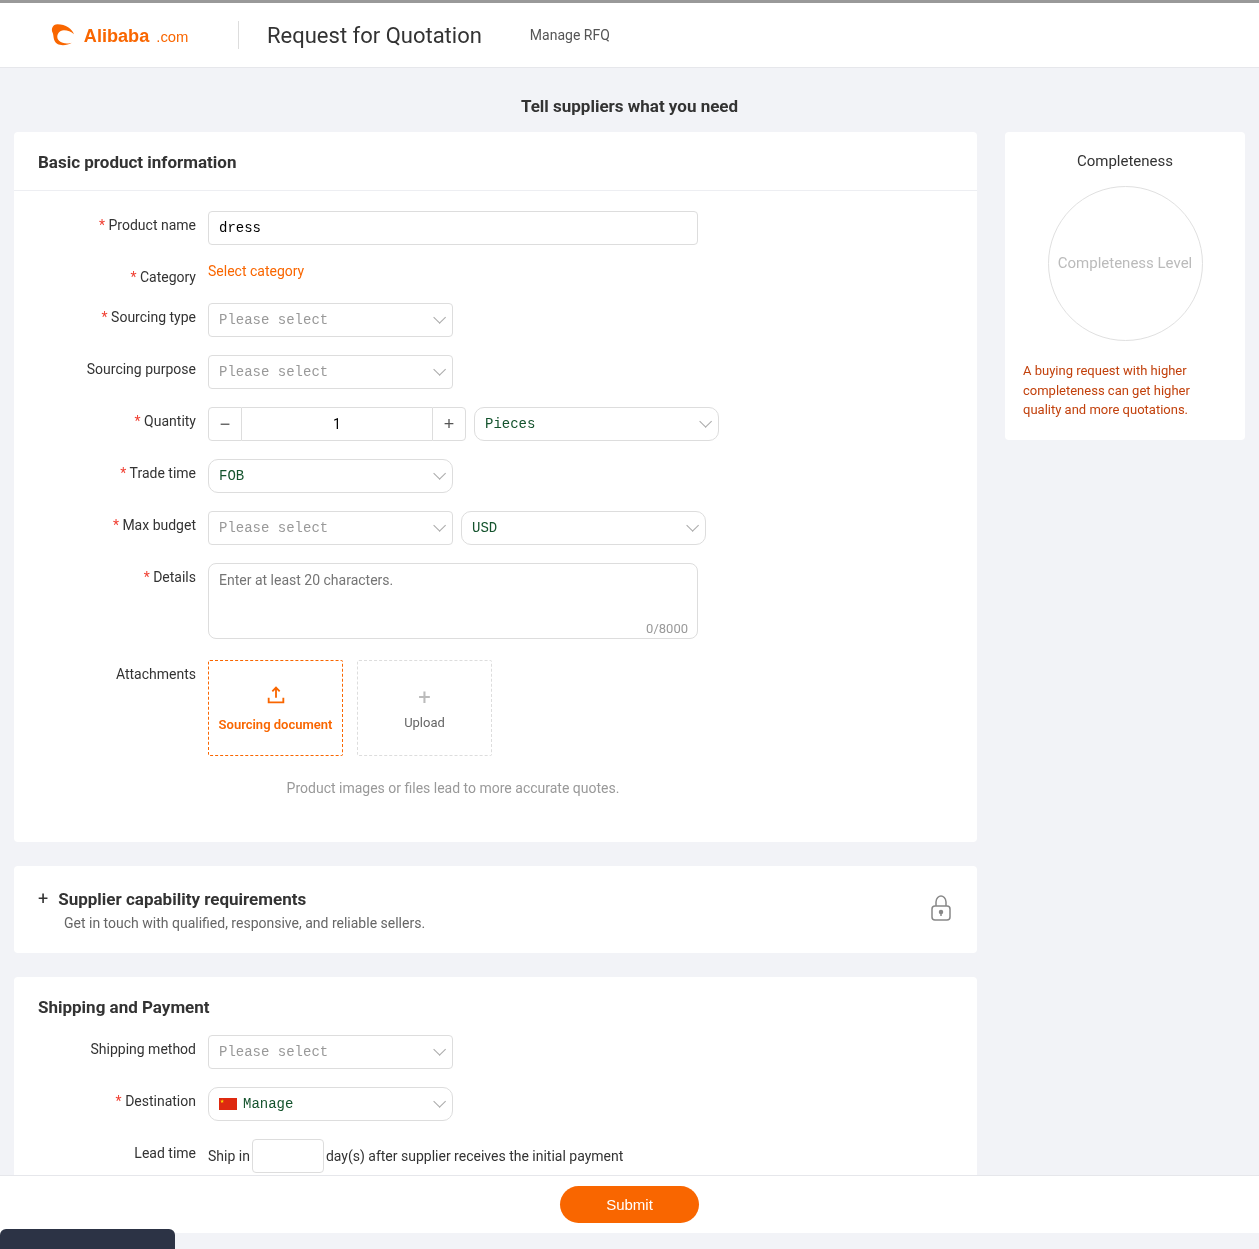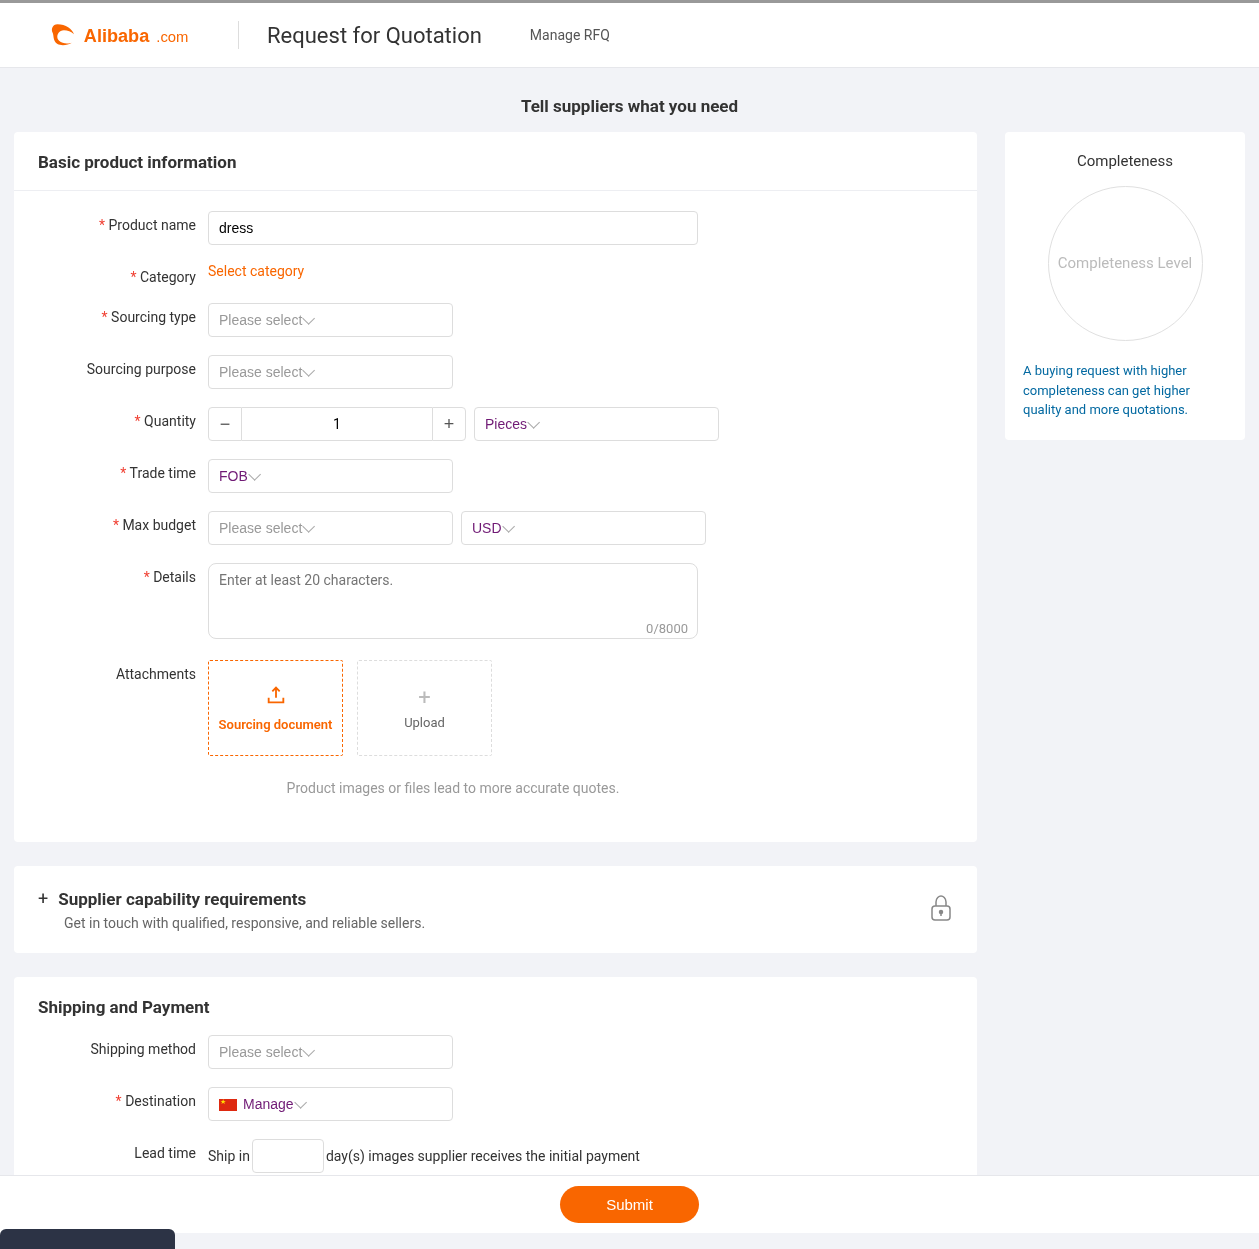--- a/index.html
+++ b/index.html
@@ -20,24 +20,24 @@
 
 .card { background: #fff; border-radius: 4px; margin-bottom: 24px; }
 .card-title { font-weight: 700; font-size: 17px; padding: 20px 24px 18px 24px; border-bottom: 1px solid #edeef2; }
 .card-body { padding: 20px 24px 28px 24px; }
 
 .form-row { display: flex; align-items: flex-start; margin-bottom: 18px; }
 .form-label { width: 170px; text-align: right; padding-right: 12px; padding-top: 6px; font-size: 14px; color: #333; }
 .req::before { content: "* "; color: #f04134; }
 .form-control { flex: 1; display: flex; align-items: center; gap: 8px; }
 
-.input, .select { height: 34px; border: 1px solid #ddd; border-radius: 4px; padding: 0 10px; font-size: 14px; background: #fff; font-family: Liberation Sans, sans-serif; }
+.input, .select { height: 34px; border: 1px solid #ddd; border-radius: 4px; padding: 0 10px; font-size: 14px; background: #fff; font-family: Liberation Mono, monospace; }
 .input { width: 490px; }
-.select { width: 245px; display: flex; align-items: center; cursor: pointer; position: relative; color: #999; }
-.select.has-val { color: #701a75; }
+.select { width: 245px; display: flex; align-items: center; justify-content: space-between; cursor: pointer; position: relative; color: #999; }
+.select.has-val { color: #14532d; border-radius: 10px; }
 .select .chev { color: #aaa; }
 .textarea { width: 490px; height: 76px; border: 1px solid #ddd; border-radius: 8px; padding: 8px 10px; font-size: 14px; font-family: inherit; resize: none; position: relative; }
 .textarea-wrap { position: relative; width: 490px; }
 .char-count { position: absolute; bottom: 6px; right: 10px; color: #999; font-size: 13px; }
 
 .link-orange { color: #f96600; cursor: pointer; }
 
 .qty-wrap { display: flex; }
 .qty-btn { width: 34px; height: 34px; border: 1px solid #ddd; background: #fff; cursor: pointer; display: flex; align-items: center; justify-content: center; font-size: 18px; color: #555; }
 .qty-btn:first-child { border-radius: 4px 0 0 4px; }
@@ -51,21 +51,21 @@
 .attach-hint { color: #999; font-size: 14px; margin-top: 16px; text-align: center; width: 490px; }
 
 .collapsible { background: #fff; border-radius: 4px; padding: 22px 24px; margin-bottom: 24px; display: flex; align-items: center; justify-content: space-between; }
 .collapsible-left { display: flex; flex-direction: column; gap: 6px; }
 .collapsible-title { display: flex; align-items: center; gap: 10px; font-weight: 700; font-size: 17px; }
 .collapsible-sub { color: #666; font-size: 14px; padding-left: 26px; }
 
 .side-card { background: #fff; border-radius: 4px; padding: 20px 18px; }
 .side-title { text-align: center; font-size: 15px; color: #333; margin-bottom: 16px; }
 .circle { width: 155px; height: 155px; border: 1px solid #e0e0e0; border-radius: 50%; margin: 0 auto 20px auto; display: flex; align-items: center; justify-content: center; text-align: center; color: #bbb; font-size: 15px; line-height: 1.4; }
-.side-text { color: #0369a1; font-size: 13px; line-height: 1.5; }
+.side-text { color: #c2410c; font-size: 13px; line-height: 1.5; }
 
 .flag { display: inline-block; width: 18px; height: 12px; background: #de2910; position: relative; margin-right: 6px; vertical-align: middle; }
 .flag::after { content: "★"; position: absolute; left: 1px; top: -1px; font-size: 7px; color: #ffde00; }
 
 .leadtime-txt { display: flex; align-items: center; gap: 2px; font-size: 14px; }
 .small-input { width: 72px; height: 34px; border: 1px solid #ddd; border-radius: 4px; text-align: center; font-family: inherit; }
 
 .footer-bar { position: fixed; bottom: 16px; left: 0; right: 0; background: #fff; border-top: 1px solid #e6e7eb; padding: 10px 0; display: flex; justify-content: center; }
 .submit-btn { background: #f96600; color: #fff; border: none; border-radius: 20px; padding: 10px 46px; font-size: 15px; cursor: pointer; }
 
@@ -255,21 +255,21 @@
               </div>
             </div>
           </div>
 
           <div class="form-row">
             <div class="form-label">Lead time</div>
             <div class="form-control">
               <div class="leadtime-txt">
                 <span>Ship in</span>
                 <input class="small-input" value="" style="">
-                <span>day(s) images supplier receives the initial payment</span>
+                <span>day(s) after supplier receives the initial payment</span>
               </div>
             </div>
           </div>
 
         </div>
       </div>
 
     </div>
 
     <div class="side-col">

